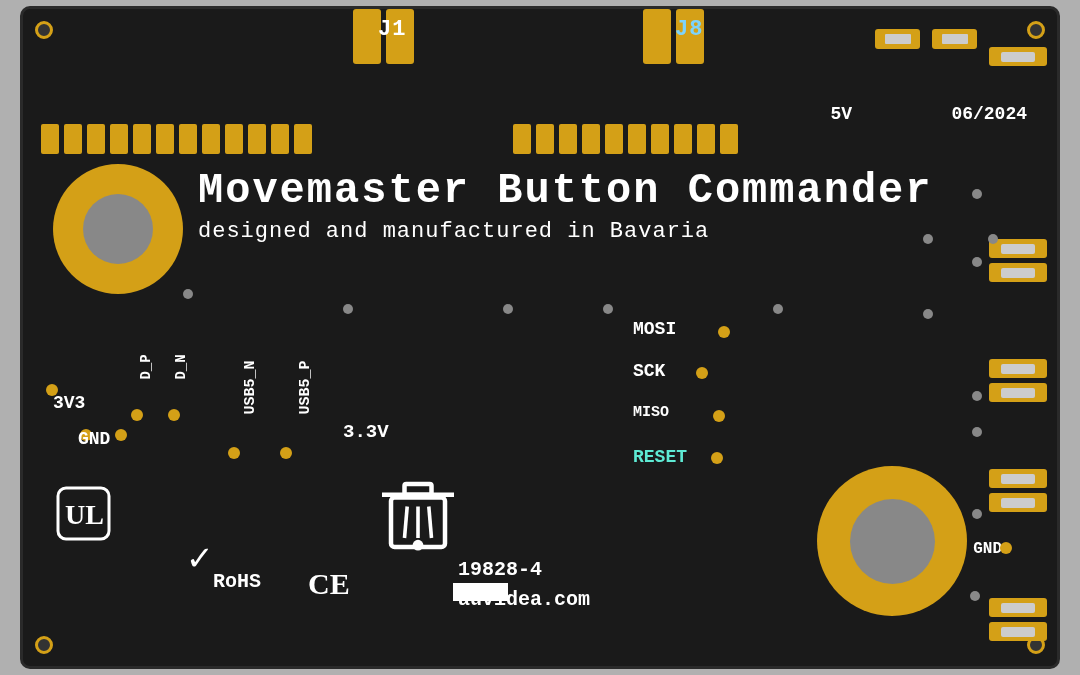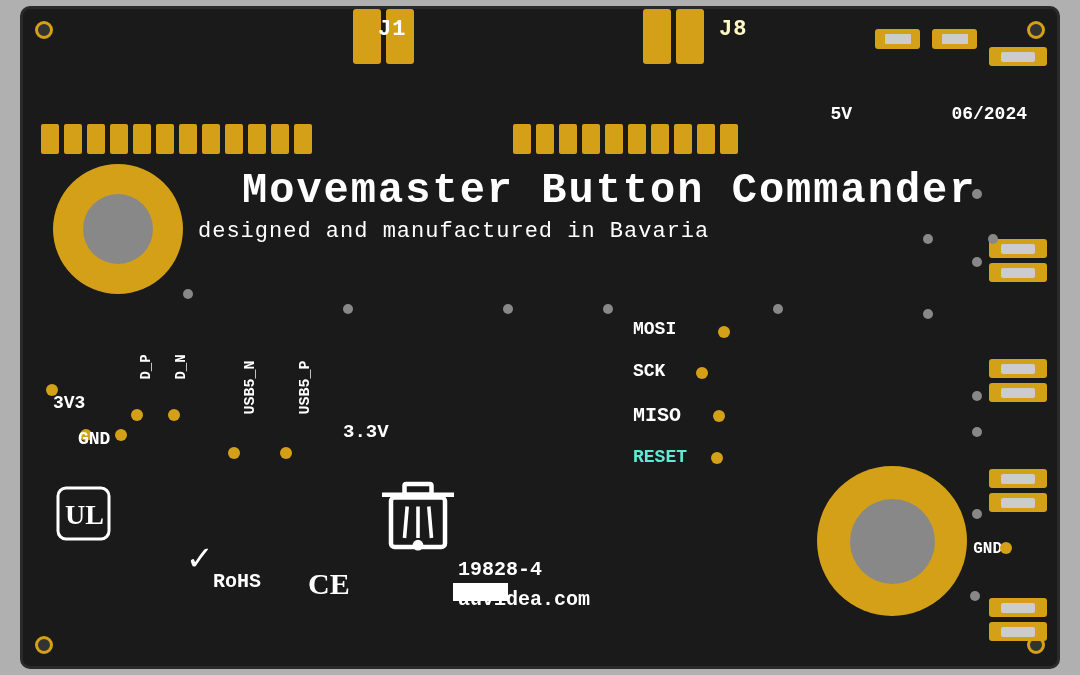--- a/index.html
+++ b/index.html
@@ -52,22 +52,22 @@
       top: 8px;
       left: 355px;
       color: white;
       font-size: 22px;
       font-weight: bold;
       letter-spacing: 1px;
     }
     .label-j8 {
       position: absolute;
       top: 8px;
-      left: 696px;
-      color: #fef9c3;
+      left: 652px;
+      color: #7dd3fc;
       font-size: 22px;
       font-weight: bold;
       letter-spacing: 1px;
     }
     
     .label-5v {
       position: absolute;
       top: 95px;
       right: 205px;
       color: white;
@@ -127,21 +127,20 @@
     
     .title-text {
       position: absolute;
       top: 158px;
       left: 175px;
       color: white;
       font-size: 42px;
       font-weight: bold;
       letter-spacing: 2px;
       white-space: nowrap;
-      margin-left: 44px;
     }
     .subtitle-text {
       position: absolute;
       top: 210px;
       left: 175px;
       color: white;
       font-size: 22px;
       letter-spacing: 1px;
       white-space: nowrap;
     }
@@ -175,21 +174,21 @@
     }
     .big-circle-right-inner {
       width: 85px;
       height: 85px;
       border-radius: 50%;
       background: #888;
     }
     
     .label-mosi { position: absolute; top: 310px; left: 610px; color: white; font-size: 18px; font-weight: bold; }
     .label-sck  { position: absolute; top: 352px; left: 610px; color: white; font-size: 18px; font-weight: bold; }
-    .label-miso { position: absolute; top: 395px; left: 610px; color: white; font-size: 20px; font-weight: bold; }
+    .label-miso { position: absolute; top: 395px; left: 610px; color: white; font-size: 15px; font-weight: bold; }
     .label-reset{ position: absolute; top: 438px; left: 610px; color: #5eead4; font-size: 18px; font-weight: bold; }
     
     .label-3v3  { position: absolute; top: 370px; left: 30px; color: white; font-size: 18px; font-weight: bold; margin-top: 14px; }
     .label-gnd-left { position: absolute; top: 420px; left: 55px; color: white; font-size: 18px; font-weight: bold; }
     
     .label-usb5n {
       position: absolute;
       top: 370px;
       left: 200px;
       color: white;

